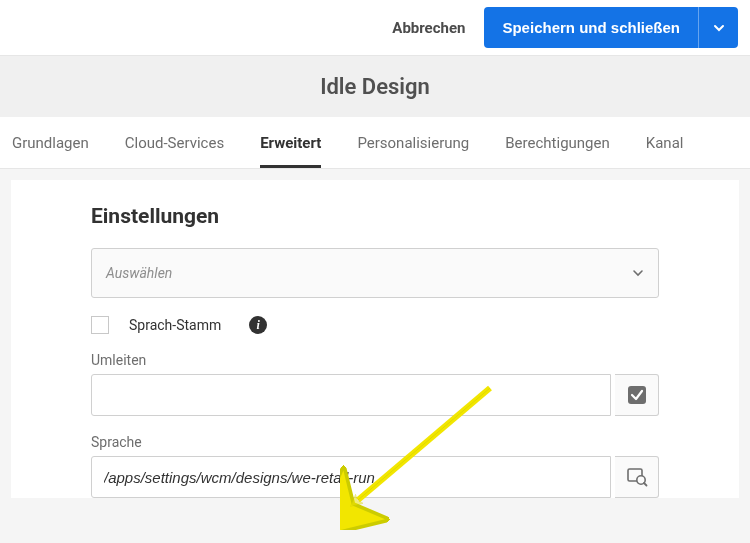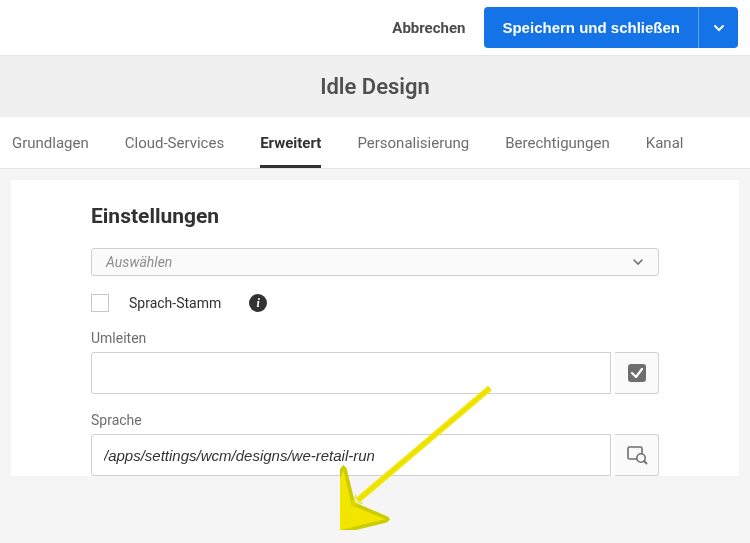--- a/index.html
+++ b/index.html
@@ -105,21 +105,21 @@
   }
   .field-label {
     font-size: 14px;
     color: #6e6e6e;
     margin-bottom: 6px;
     margin-top: 18px;
   }
   .select-box {
     border: 1px solid #d0d0d0;
     background: #fafafa;
-    height: 28px;
+    height: 50px;
     display: flex;
     align-items: center;
     justify-content: space-between;
     padding: 6px 14px;
     font-size: 14px;
     color: #8e8e8e;
     font-style: italic;
     cursor: pointer;
     border-radius: 3px;
   }

